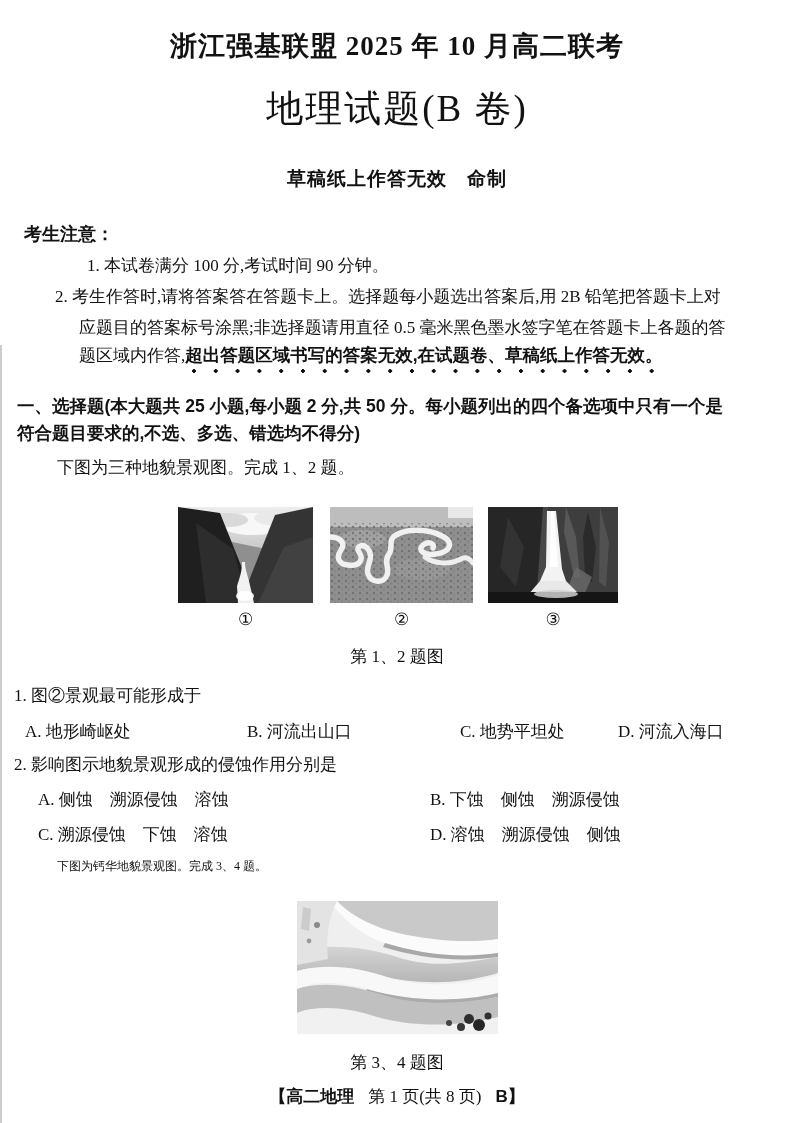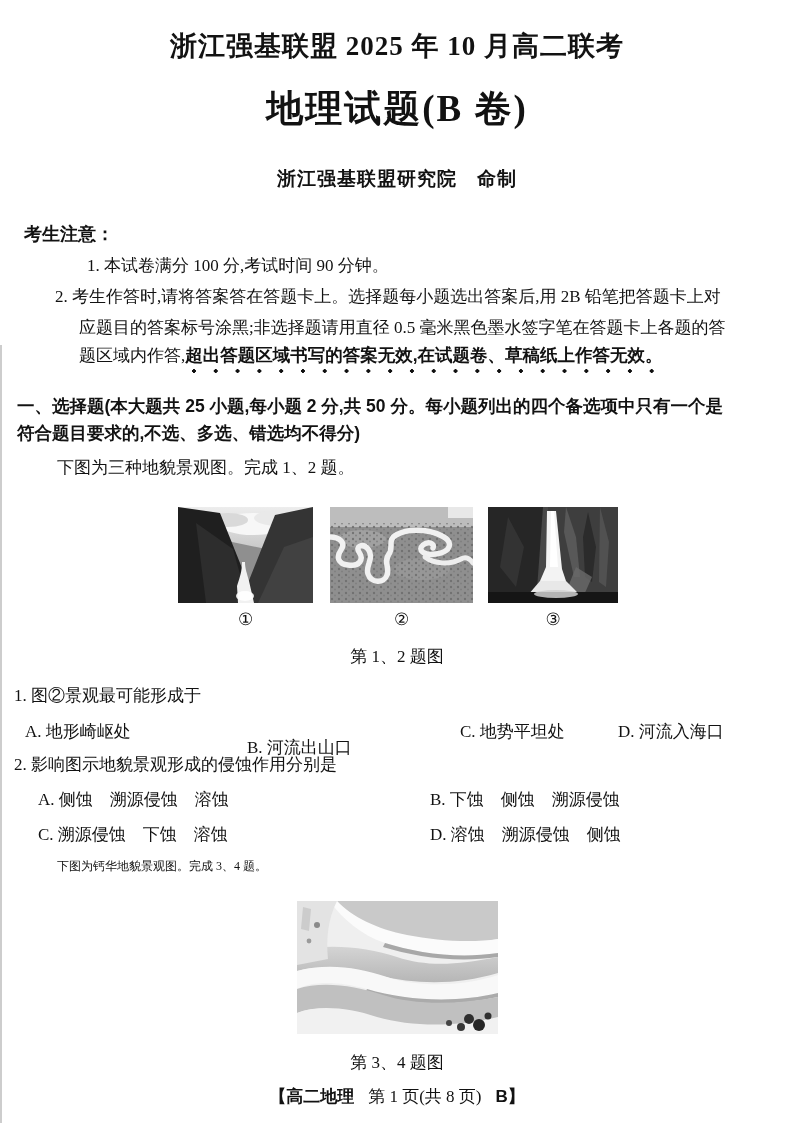--- a/index.html
+++ b/index.html
@@ -41,21 +41,21 @@
 
   .fig-label{top:609px;font-size:17px;text-align:center;}
   #label-1{left:178px;width:135px;}
   #label-2{left:330px;width:143px;}
   #label-3{left:488px;width:130px;}
 
   #cap12{top:646px;font-size:17px;}
 
   #q1-stem{top:685px;left:14px;font-size:17px;}
   .q1-opt{top:721px;font-size:17px;}
-  #q1-a{left:25px;} #q1-b{left:247px;margin-top:16px;} #q1-c{left:432px;margin-left:28px;} #q1-d{left:618px;}
+  #q1-a{left:25px;} #q1-b{left:247px;} #q1-c{left:432px;margin-left:28px;} #q1-d{left:618px;}
 
   #q2-stem{top:754px;left:14px;font-size:17px;}
   .q2-opt{font-size:17px;}
   #q2-a{top:789px;left:38px;} #q2-b{top:789px;left:430px;}
   #q2-c{top:824px;left:38px;} #q2-d{top:824px;left:430px;}
 
   #intro34{top:859px;left:57px;font-size:12px;}
   #photo-travertine{position:absolute;top:901px;left:297px;}
   #cap34{top:1052px;font-size:17px;}
 
@@ -64,22 +64,22 @@
   #page-footer .mid-part{margin:0 14px;}
 
   #scan-line{position:absolute;left:0;top:345px;width:2px;height:778px;background:#cdcdcd;}
 </style>
 </head>
 <body>
 
 <div id="scan-line"></div>
 
 <div id="exam-title" class="abs ctr hei" style="font-family:'Liberation Serif',serif;font-weight:bold;">浙江强基联盟 2025 年 10 月高二联考</div>
-<div id="paper-title" class="abs ctr" style="font-weight:bold;">地理试题(B 卷)</div>
-<div id="byline" class="abs ctr hei">浙江强基联盟研究院　命制</div>
+<div id="paper-title" class="abs ctr" style="font-weight:normal;">地理试题(B 卷)</div>
+<div id="byline" class="abs ctr hei">草稿纸上作答无效　命制</div>
 
 <div id="notice-heading" class="abs hei">考生注意：</div>
 <div id="notice-item1" class="abs">1. 本试卷满分 100 分,考试时间 90 分钟。</div>
 <div id="notice-item2-l1" class="abs">2. 考生作答时,请将答案答在答题卡上。选择题每小题选出答案后,用 2B 铅笔把答题卡上对</div>
 <div id="notice-item2-l2" class="abs">应题目的答案标号涂黑;非选择题请用直径 0.5 毫米黑色墨水签字笔在答题卡上各题的答</div>
 <div id="notice-item2-l3" class="abs">
   <span>题区域内作答,</span><span class="warn">超出答题区域书写的答案无效,在试题卷、草稿纸上作答无效。</span>
 </div>
 
 <div id="sec-l1" class="abs hei">一、选择题(本大题共 25 小题,每小题 2 分,共 50 分。每小题列出的四个备选项中只有一个是</div>

